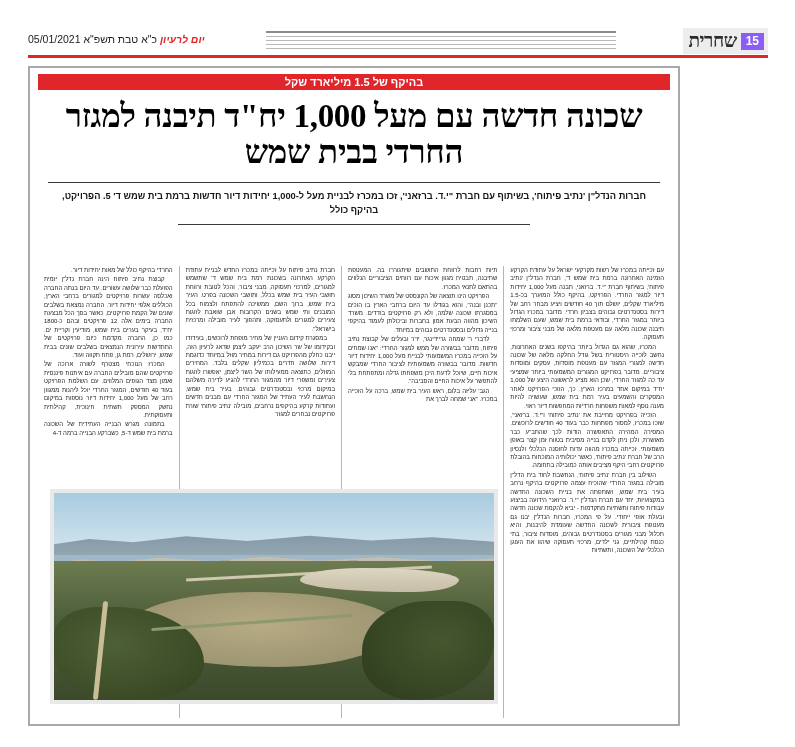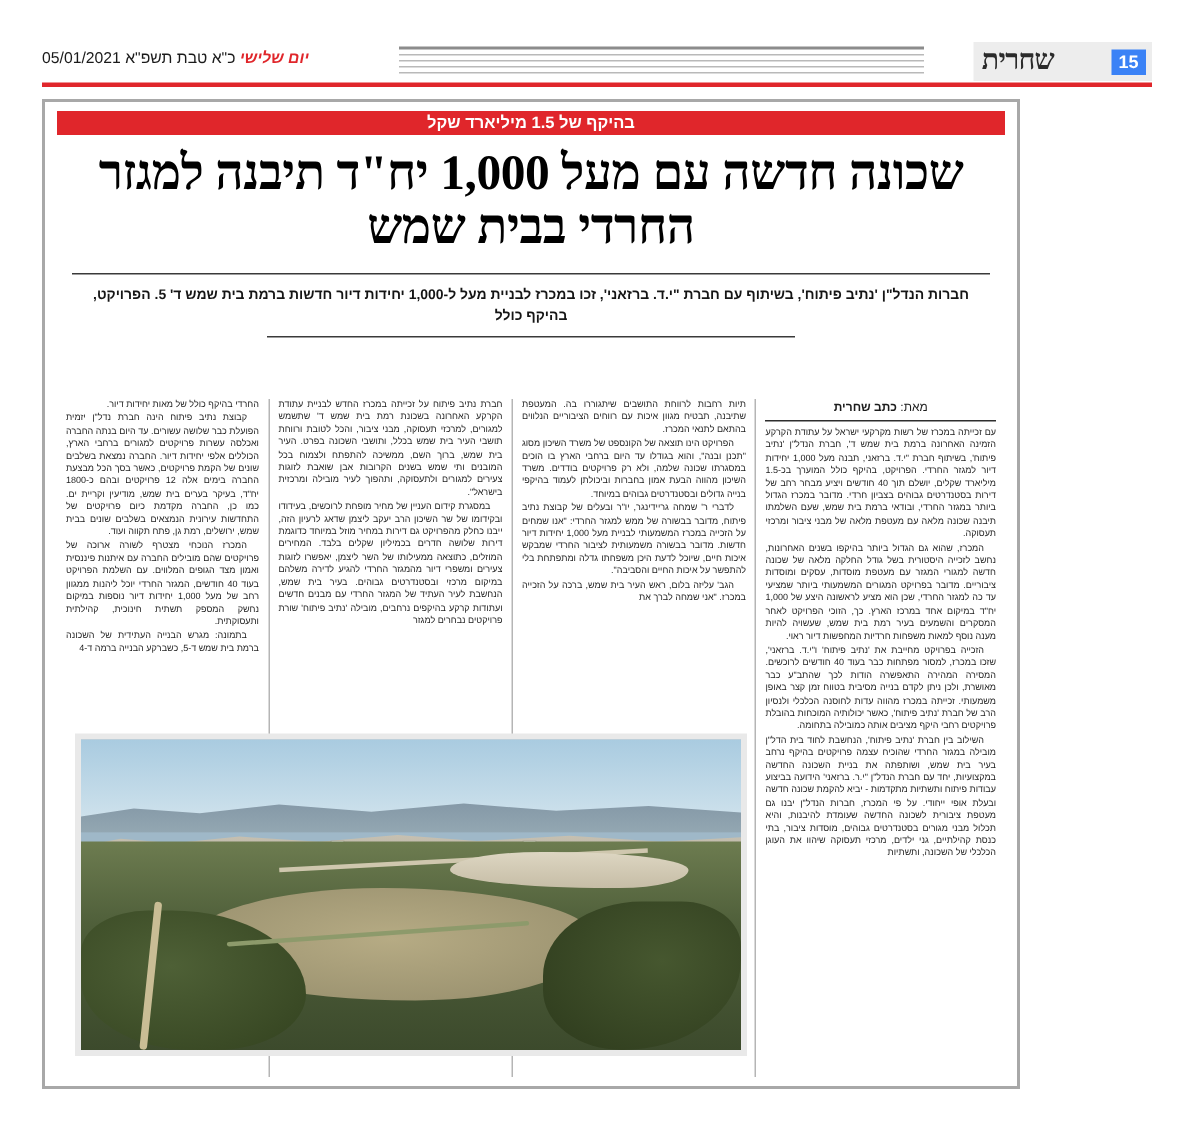--- a/index.html
+++ b/index.html
@@ -19,22 +19,22 @@
   }
   .mh-rule{
     position:absolute;left:0;right:0;bottom:0;height:3px;background:#e0262b;
   }
   .mh-logo{
     position:absolute;right:0;top:0;height:26px;
     display:flex;align-items:center;gap:4px;
     background:#ededed;padding:0 4px 0 6px;
   }
   .mh-pagenum{
-    background:#3b82f6;color:#fff;font-weight:bold;font-size:12px;
-    line-height:15px;padding:1px 5px;letter-spacing:0;margin-left:34px;
+    background:#8b5cf6;color:#fff;font-weight:bold;font-size:12px;
+    line-height:15px;padding:1px 5px;letter-spacing:0;
   }
   .mh-name{
     font-family:"Liberation Serif","DejaVu Serif",serif;
     font-weight:bold;font-size:19px;color:#2b2b2b;
     line-height:22px;letter-spacing:-0.5px;text-align:right;
   }
   .mh-lines{
     position:absolute;right:152px;left:238px;top:3px;height:20px;
   }
   .mh-lines i{display:block;height:1px;background:#b9b9b9;margin-bottom:3px;}
@@ -187,21 +187,21 @@
       <span class="mh-name">שחרית</span>
     </div>
     <div class="mh-lines">
       <i></i>
         <i></i>
         <i></i>
         <i></i>
         <i></i>
     </div>
     <div class="mh-date">
-      <b>יום שלישי</b>
+      <b>יום לרעיון</b>
       <span>כ"א טבת תשפ"א</span>
       <span>05/01/2021</span>
     </div>
     <div class="mh-rule"></div>
   </div>
 
   <div class="frame">
     <div class="frame-inner">
 
       <div class="kicker">
@@ -214,24 +214,20 @@
       </h1>
 
       <div class="standfirst">
         <span class="ln">חברות הנדל"ן 'נתיב פיתוח', בשיתוף עם חברת "י.ד. ברזאני', זכו במכרז לבניית מעל ל-1,000 יחידות דיור חדשות ברמת בית שמש ד' 5. הפרויקט, בהיקף כולל</span>
         <div class="standfirst-rule"></div>
       </div>
 
       <div class="cols">
 
         <div class="col c1">
-          <div class="byline">
-            <span class="lbl">מאת:</span>
-            <b>כתב שחרית</b>
-          </div>
           <p class="first">עם זכייתה במכרז של רשות מקרקעי ישראל על עתודת הקרקע הזמינה האחרונה ברמת בית שמש ד', חברת הנדל"ן 'נתיב פיתוח', בשיתוף חברת "י.ד. ברזאני, תבנה מעל 1,000 יחידות דיור למגזר החרדי. הפרויקט, בהיקף כולל המוערך בכ-1.5 מיליארד שקלים, יושלם תוך 40 חודשים ויציע מבחר רחב של דירות בסטנדרטים גבוהים בצביון חרדי. מדובר במכרז הגדול ביותר במגזר החרדי, ובודאי ברמת בית שמש, שעם השלמתו תיבנה שכונה מלאה עם מעטפת מלאה של מבני ציבור ומרכזי תעסוקה.</p>
           <p>המכרז, שהוא גם הגדול ביותר בהיקפו בשנים האחרונות, נחשב לזכייה היסטורית בשל גודל החלקה מלאה של שכונה חדשה למגורי המגזר עם מעטפת מוסדות, עסקים ומוסדות ציבוריים. מדובר בפרויקט המגורים המשמעותי ביותר שמציעי עד כה למגזר החרדי, שכן הוא מציע לראשונה היצע של 1,000 יח"ד במיקום אחד במרכז הארץ. כך, הזוכי הפרויקט לאחר המסקרים והשמעים בעיר רמת בית שמש, שעשויה להיות מענה נוסף למאות משפחות חרדיות המחפשות דיור ראוי.</p>
           <p>הזכייה בפרויקט מחייבת את 'נתיב פיתוח' ו"י.ד. ברזאני', שזכו במכרז, למסור מפתחות כבר בעוד 40 חודשים לרוכשים. המסירה המהירה התאפשרה הודות לכך שהתב"ע כבר מאושרת, ולכן ניתן לקדם בנייה מסיבית בטווח זמן קצר באופן משמעותי. זכייתה במכרז מהווה עדות לחוסנה הכלכלי ולנסיון הרב של חברת 'נתיב פיתוח', כאשר יכולותיה המוכחות בהובלת פרויקטים רחבי היקף מציבים אותה כמובילה בתחומה.</p>
           <p>השילוב בין חברת 'נתיב פיתוח', הנחשבת לחוד בית הדל"ן מובילה במגזר החרדי שהוכיח עצמה פרויקטים בהיקף נרחב בעיר בית שמש, ושותפתה את בניית השכונה החדשה במקצועיות, יחד עם חברת הנדל"ן "י.ר. ברזאני' הידועה בביצוע עבודות פיתוח ותשתיות מתקדמות - יביא להקמת שכונה חדשה ובעלת אופי ייחודי. על פי המכרז, חברות הנדל"ן יבנו גם מעטפת ציבורית לשכונה החדשה שעומדת להיבנות, והיא תכלול מבני מגורים בסטנדרטים גבוהים, מוסדות ציבור, בתי כנסת קהילתיים, גני ילדים, מרכזי תעסוקה שיהוו את העוגן הכלכלי של השכונה, ותשתיות</p>
         </div>
 
         <div class="col c2">
           <p class="first">תיות רחבות לרווחת התושבים שיתגוררו בה. המעטפת שתיבנה, תבטיח מגוון איכות עם רווחים הציבוריים הנלווים בהתאם לתנאי המכרז.</p>
           <p>הפרויקט הינו תוצאה של הקונספט של משרד השיכון מסוג "תכנן ובנה", והוא בגודלו עד היום ברחבי הארץ בו הוכים במסגרתו שכונה שלמה, ולא רק פרויקטים בודדים. משרד השיכון מהווה הבעת אמון בחברות וביכולתן לעמוד בהיקפי בנייה גדולים ובסטנדרטים גבוהים במיוחד.</p>
           <p>לדברי ר' שמחה גריידינגר, יו"ר ובעלים של קבוצת נתיב פיתוח, מדובר בבשורה של ממש למגזר החרדי: "אנו שמחים על הזכייה במכרז המשמעותי לבניית מעל 1,000 יחידות דיור חדשות. מדובר בבשורה משמעותית לציבור החרדי שמבקש איכות חיים, שיוכל לדעת היכן משפחתו גדלה ומתפתחת בלי להתפשר על איכות החיים והסביבה".</p>

